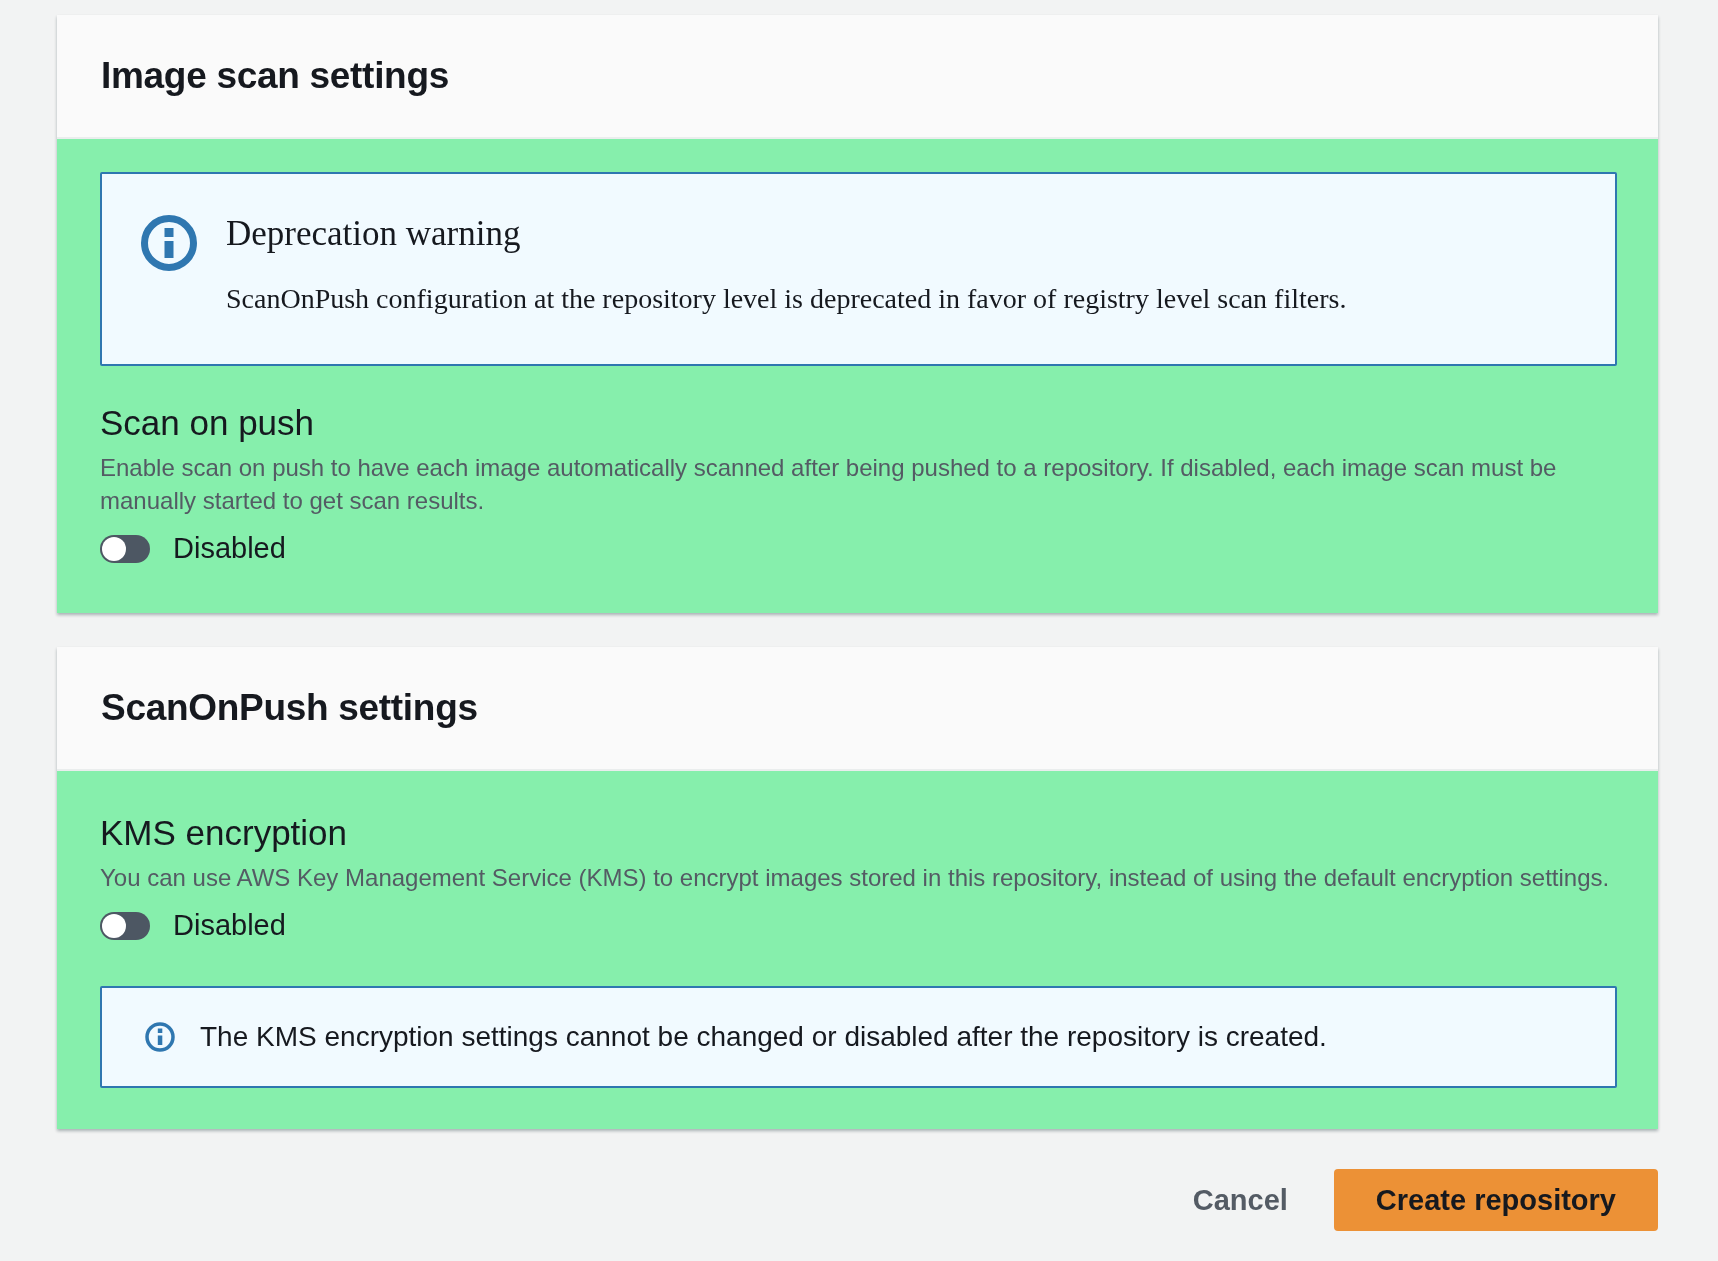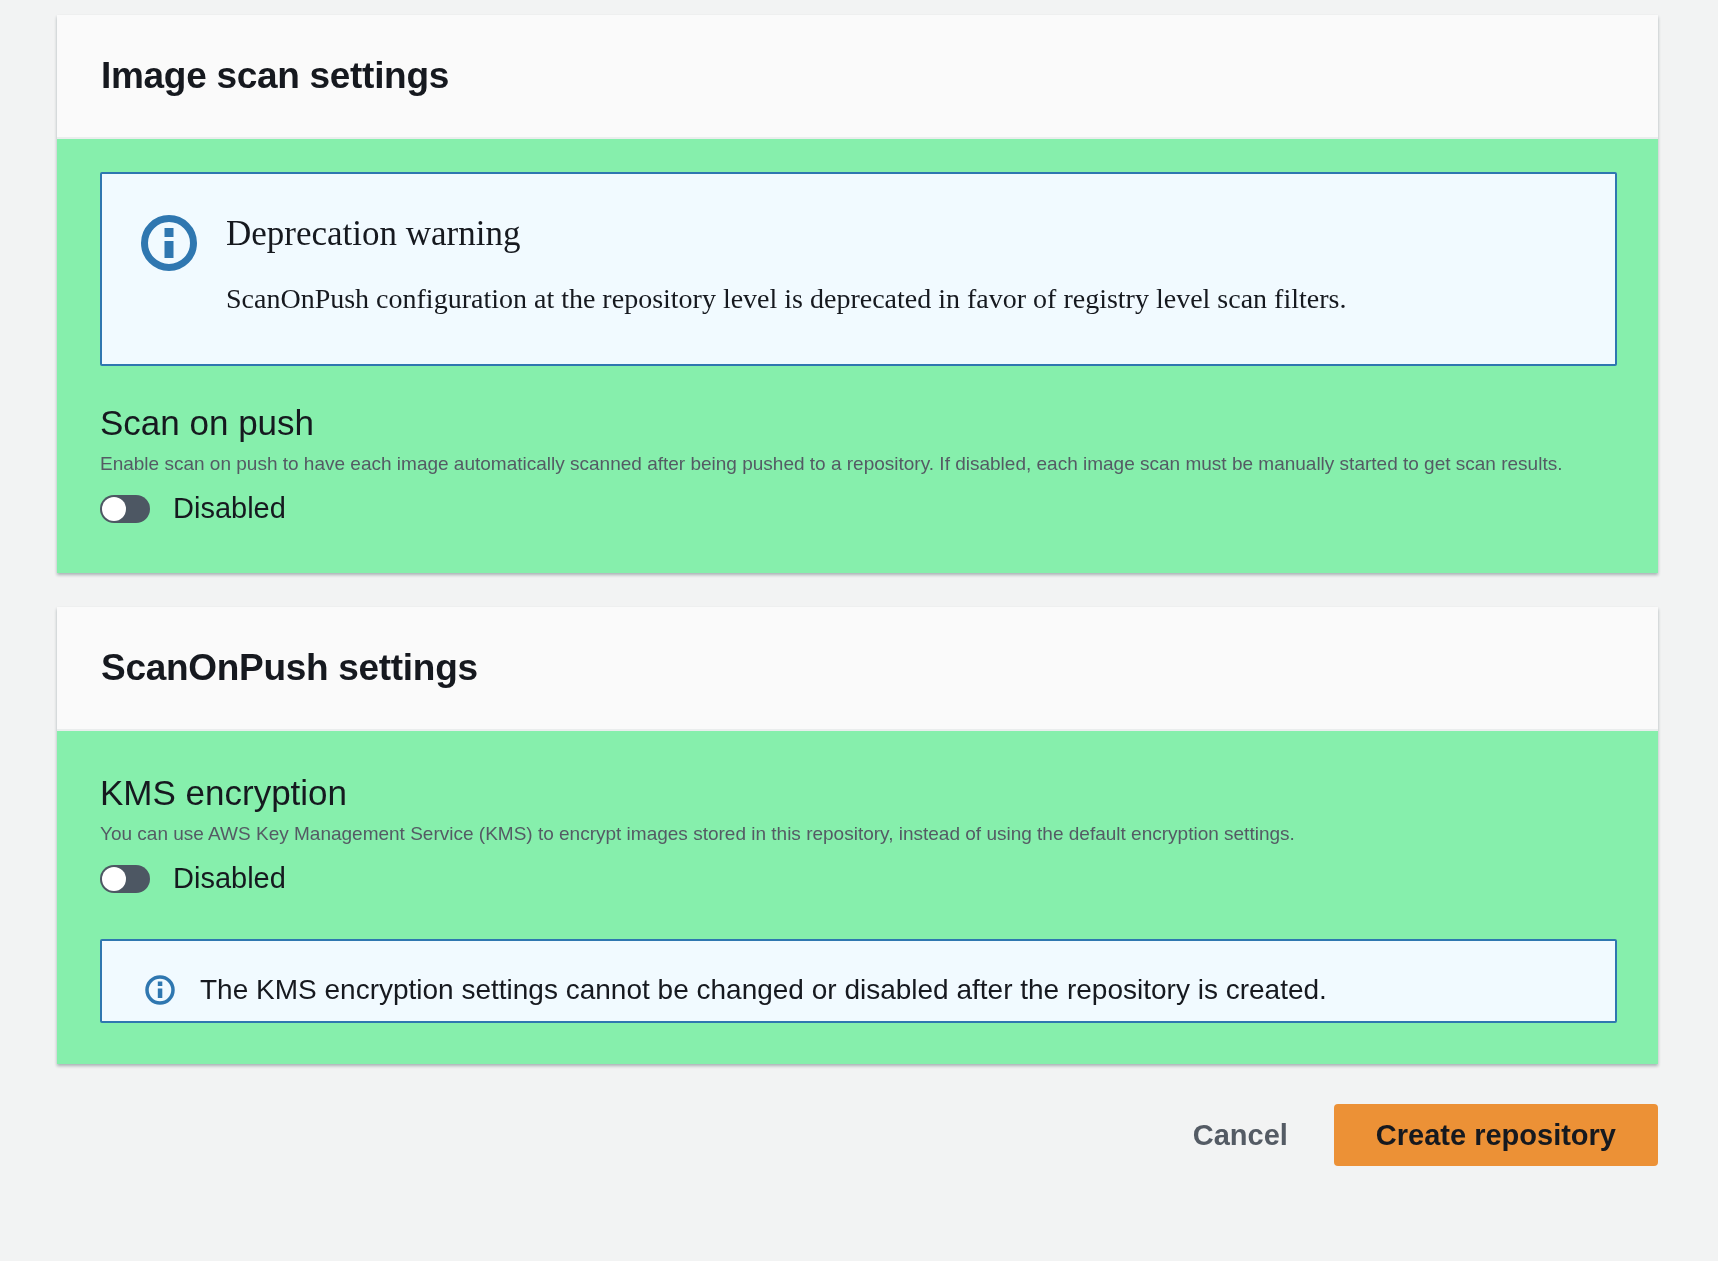--- a/index.html
+++ b/index.html
@@ -58,37 +58,37 @@
     font-size: 28px;
     color: #16191f;
     line-height: 1.35;
   }
 
   .alert-small {
     margin-top: 44px;
     display: flex;
     align-items: center;
     gap: 24px;
-    padding: 33px 36px 15px 42px;
+    padding: 33px 36px 33px 42px;
   }
   .alert-small .alert-message-inline {
     font-size: 28px;
     color: #16191f;
   }
   .alert-icon-sm { flex: 0 0 auto; line-height: 0; }
 
   .field { margin-top: 37px; }
   .field-enc { margin-top: 0; }
   .field-label {
     font-size: 35px;
     color: #16191f;
   }
   .field-desc {
     margin-top: 8px;
-    font-size: 19px;
+    font-size: 24px;
     color: #545b64;
     line-height: 1.38;
     max-width: 1525px;
   }
   .toggle-row {
     margin-top: 15px;
     display: flex;
     align-items: center;
     gap: 23px;
   }

